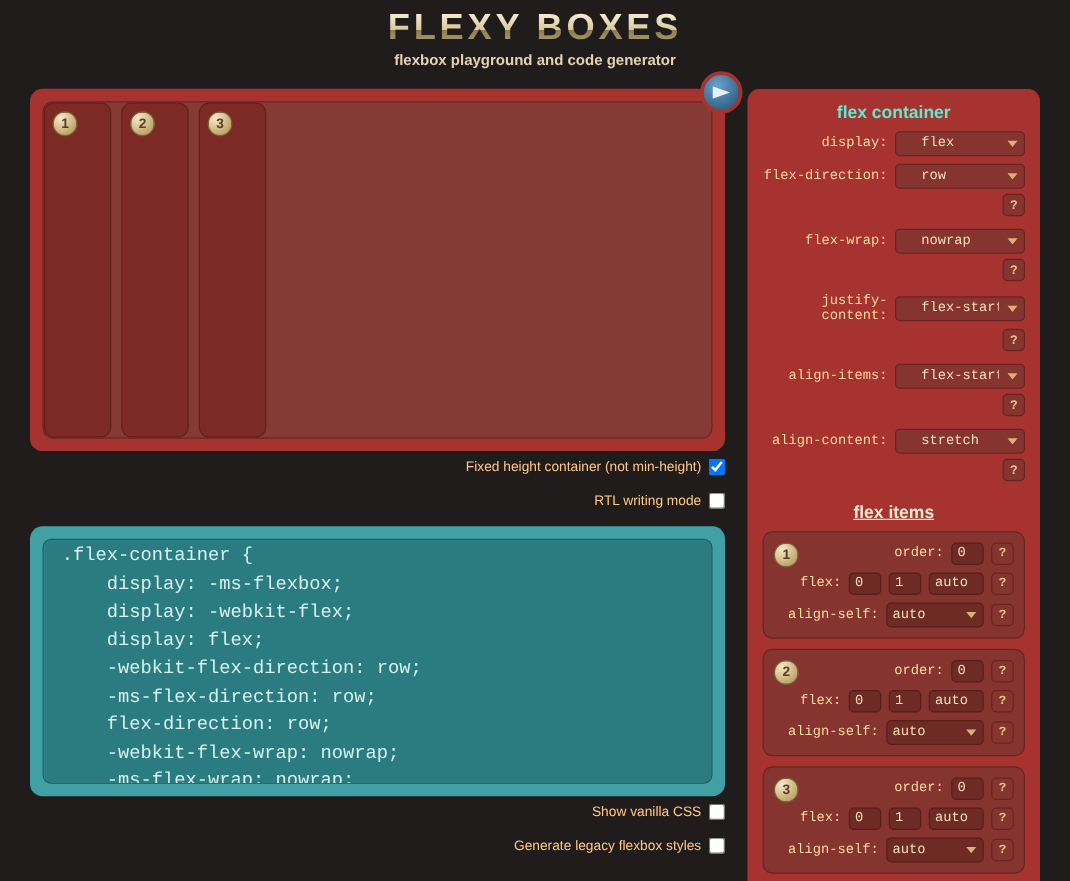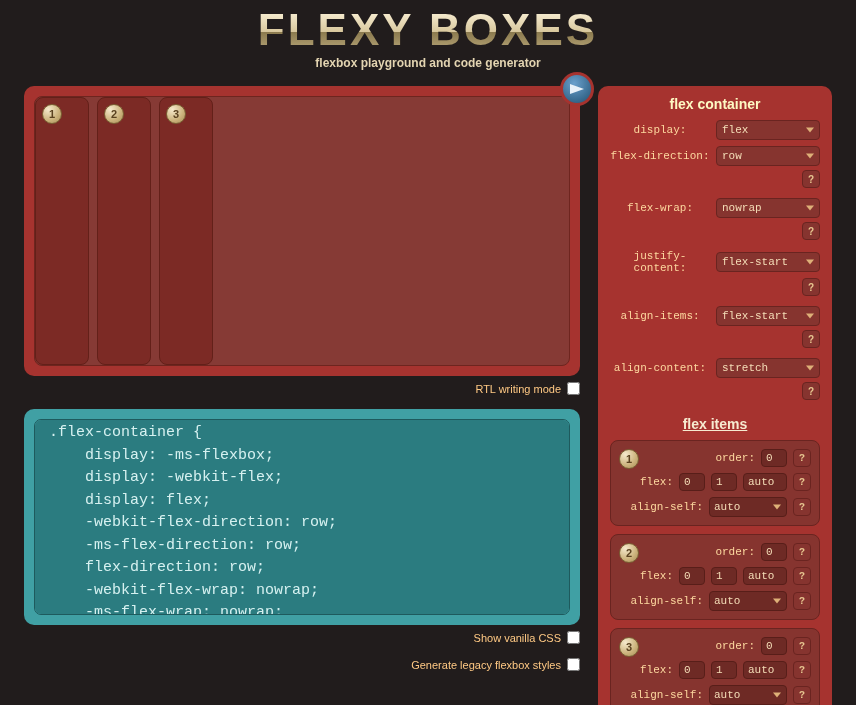--- a/index.html
+++ b/index.html
@@ -13,21 +13,21 @@
   }
   .root {
     width: 856px;
     margin: 0 auto;
     padding: 6px 24px 20px;
   }
   .title {
     text-align: center;
     font-family: "Arial Black", Impact, sans-serif;
     font-weight: 900;
-    font-size: 44px;
+    font-size: 29px;
     letter-spacing: 3px;
     text-transform: uppercase;
     background: linear-gradient(#fdf4dc, #d8c79c 55%, #8b7a4e 55%, #b9a77a);
     -webkit-background-clip: text;
     background-clip: text;
     color: transparent;
     line-height: 1;
     margin-top: 2px;
   }
   .subtitle {
@@ -121,21 +121,21 @@
     height: 196px;
   }
   .right-col {
     width: 234px;
     flex-shrink: 0;
   }
   .section-h {
     text-align: center;
     font-weight: 700;
     font-size: 14px;
-    color: #fef9c3;
+    color: #5eead4;
     padding: 0 0 8px;
   }
   .prop-row {
     display: flex;
     align-items: center;
     gap: 6px;
     margin-bottom: 6px;
     font-family: "Courier New", monospace;
     font-size: 11px;
     color: #fdd89f;
@@ -144,21 +144,21 @@
     flex: 1;
     text-align: right;
   }
   .sel {
     background: #86342f;
     color: #f5deb8;
     border: 1px solid #6a2420;
     border-radius: 4px;
     font-family: "Courier New", monospace;
     font-size: 11px;
-    padding: 2px 5px;
+    padding: 2px 20px;
     height: 20px;
     width: 104px;
     appearance: none;
     position: relative;
   }
   .sel-wrap { position: relative; display: inline-block; }
   .sel-wrap::after {
     content: "";
     position: absolute;
     right: 6px; top: 50%;
@@ -254,21 +254,21 @@
     content: "";
     position: absolute;
     right: 6px; top: 50%;
     transform: translateY(-50%);
     width: 0; height: 0;
     border-left: 4px solid transparent;
     border-right: 4px solid transparent;
     border-top: 5px solid #deb078;
     pointer-events: none;
   }
-  .lbl { color: #fdd89f; text-align: center; }
+  .lbl { color: #fdd89f; }
 </style>
 </head>
 <body>
 <div class="root">
 
 <div class="title">FLEXY BOXES</div>
 <div class="subtitle">flexbox playground and code generator</div>
 
 <div class="workspace">
   <div class="left-col">
@@ -278,20 +278,24 @@
               <polygon points="0,0 14,5 0,10"></polygon>
             </svg>
       </div>
       <div class="preview-box">
         <div class="flex-item"><span class="num-badge">1</span></div>
         <div class="flex-item"><span class="num-badge">2</span></div>
         <div class="flex-item"><span class="num-badge">3</span></div>
       </div>
     </div>
 
+    <div class="chk-row">
+      <label>Fixed height container (not min-height)</label>
+      <input type="checkbox" checked="" style="">
+    </div>
     <div class="chk-row">
       <label>RTL writing mode</label>
       <input type="checkbox" style="">
     </div>
 
     <div class="code-panel">
       <div class="code-inner">.flex-container {
     display: -ms-flexbox;
     display: -webkit-flex;
     display: flex;

